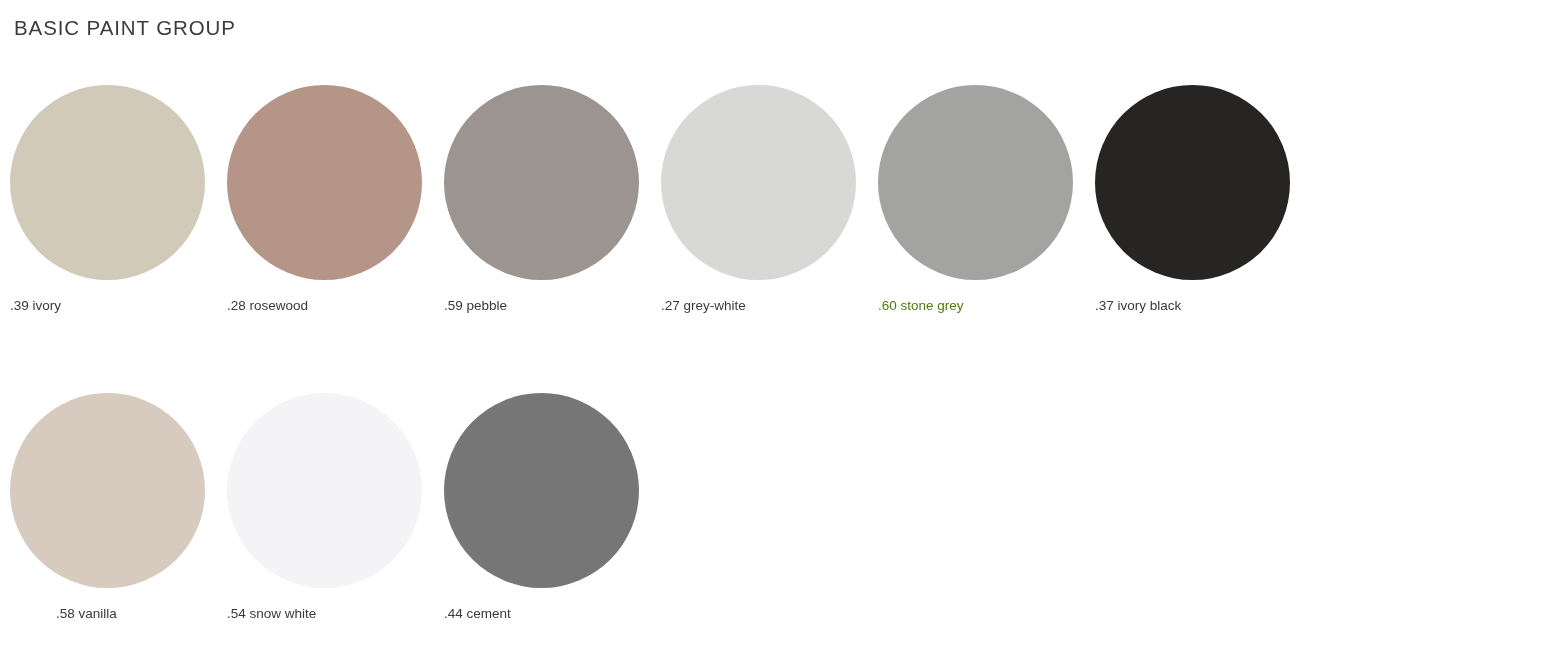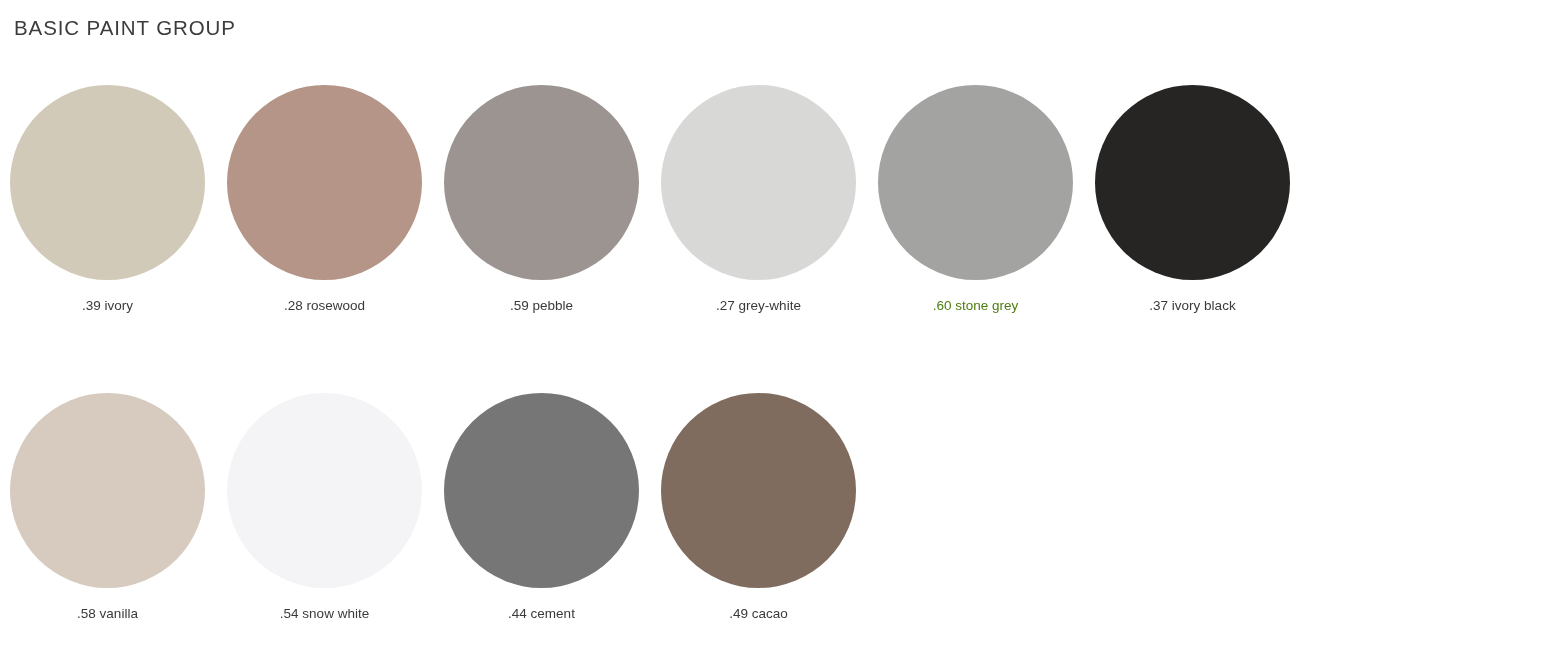--- a/index.html
+++ b/index.html
@@ -45,21 +45,21 @@
     margin-bottom: 79px;
   }
   .swatch-row:last-child {
     margin-bottom: 0;
   }
   .swatch {
     width: 195px;
     margin-right: 22px;
     display: flex;
     flex-direction: column;
-    align-items: center;
+    align-items: flex-start;
   }
   .swatch:last-child {
     margin-right: 0;
   }
   .swatch-disc {
     width: 195px;
     height: 195px;
     border-radius: 50%;
     background: #cccccc;
   }
@@ -106,30 +106,26 @@
       </div>
       <div class="swatch">
         <div class="swatch-disc" style="background: rgb(39, 37, 35);"></div>
         <div class="swatch-label" style="color: rgb(58, 58, 58);">.37 ivory black</div>
       </div>
     </div>
 
     <div class="swatch-row">
       <div class="swatch">
         <div class="swatch-disc" style="background: rgb(215, 202, 190);"></div>
-        <div class="swatch-label" style="color: rgb(58, 58, 58);">.58 vanilla</div>
+        <div class="swatch-label" style="color: rgb(58, 58, 58); margin-left: 46px;">.58 vanilla</div>
       </div>
       <div class="swatch">
         <div class="swatch-disc" style="background: rgb(244, 244, 246);"></div>
         <div class="swatch-label" style="color: rgb(58, 58, 58);">.54 snow white</div>
       </div>
       <div class="swatch">
         <div class="swatch-disc" style="background: rgb(118, 118, 118);"></div>
         <div class="swatch-label" style="color: rgb(58, 58, 58);">.44 cement</div>
       </div>
-      <div class="swatch">
-        <div class="swatch-disc" style="background: rgb(127, 108, 94);"></div>
-        <div class="swatch-label" style="color: rgb(58, 58, 58);">.49 cacao</div>
-      </div>
     </div>
 
   </div>
 </div>
 
 </body></html>

